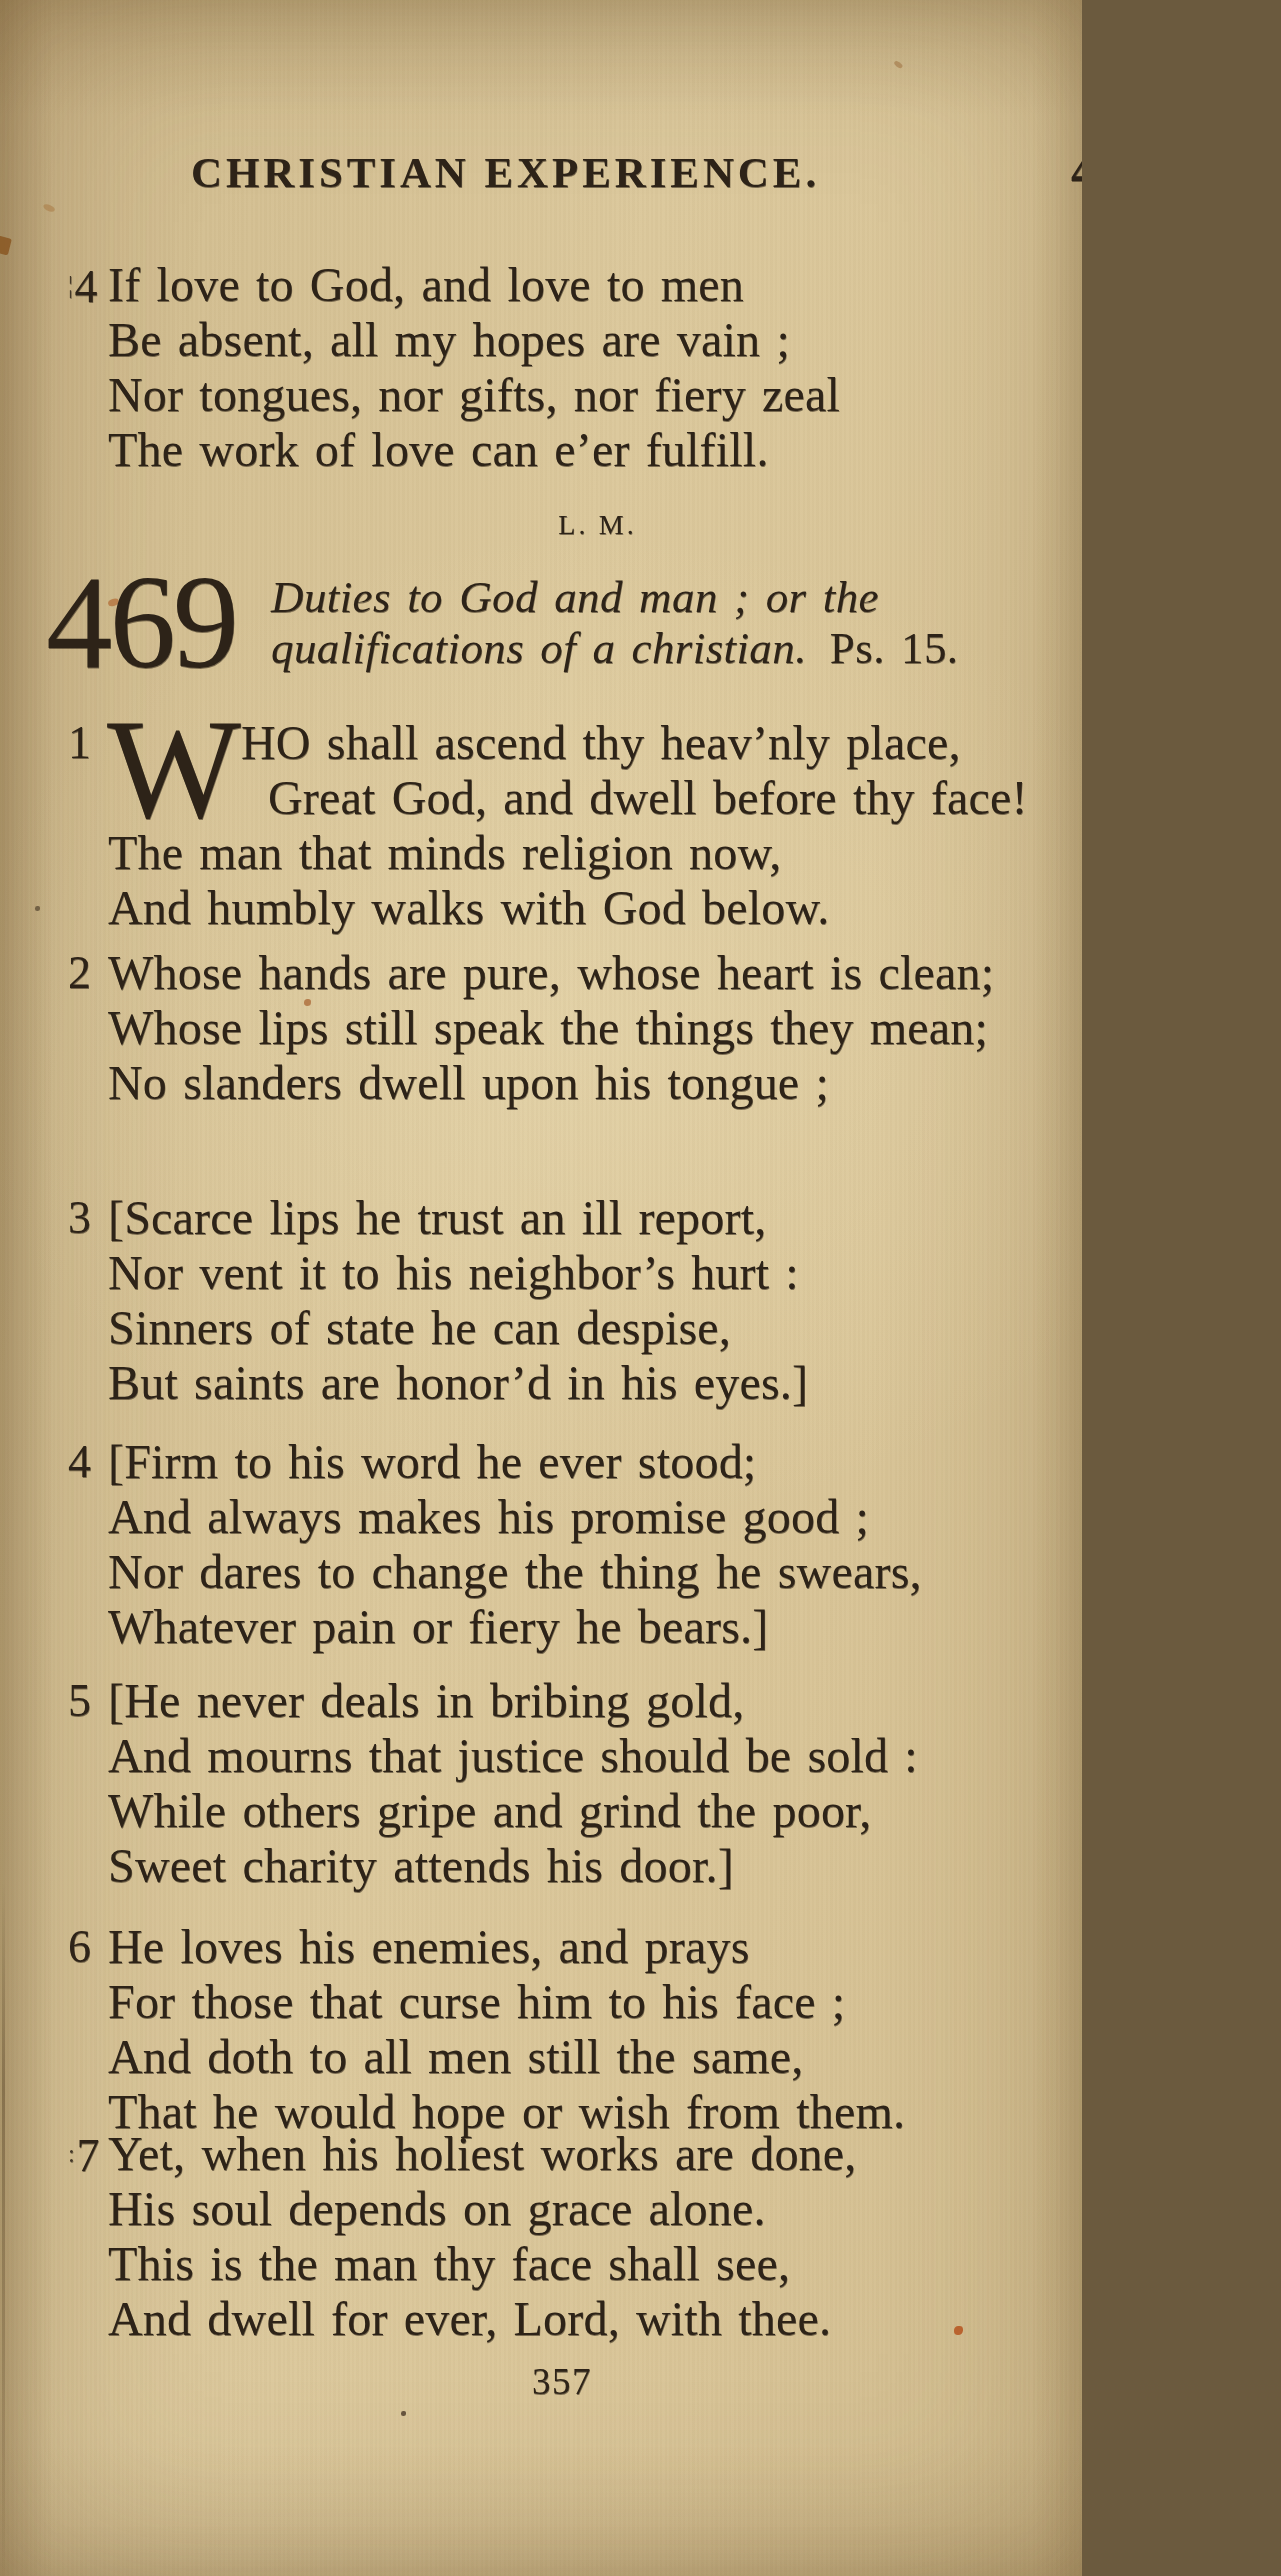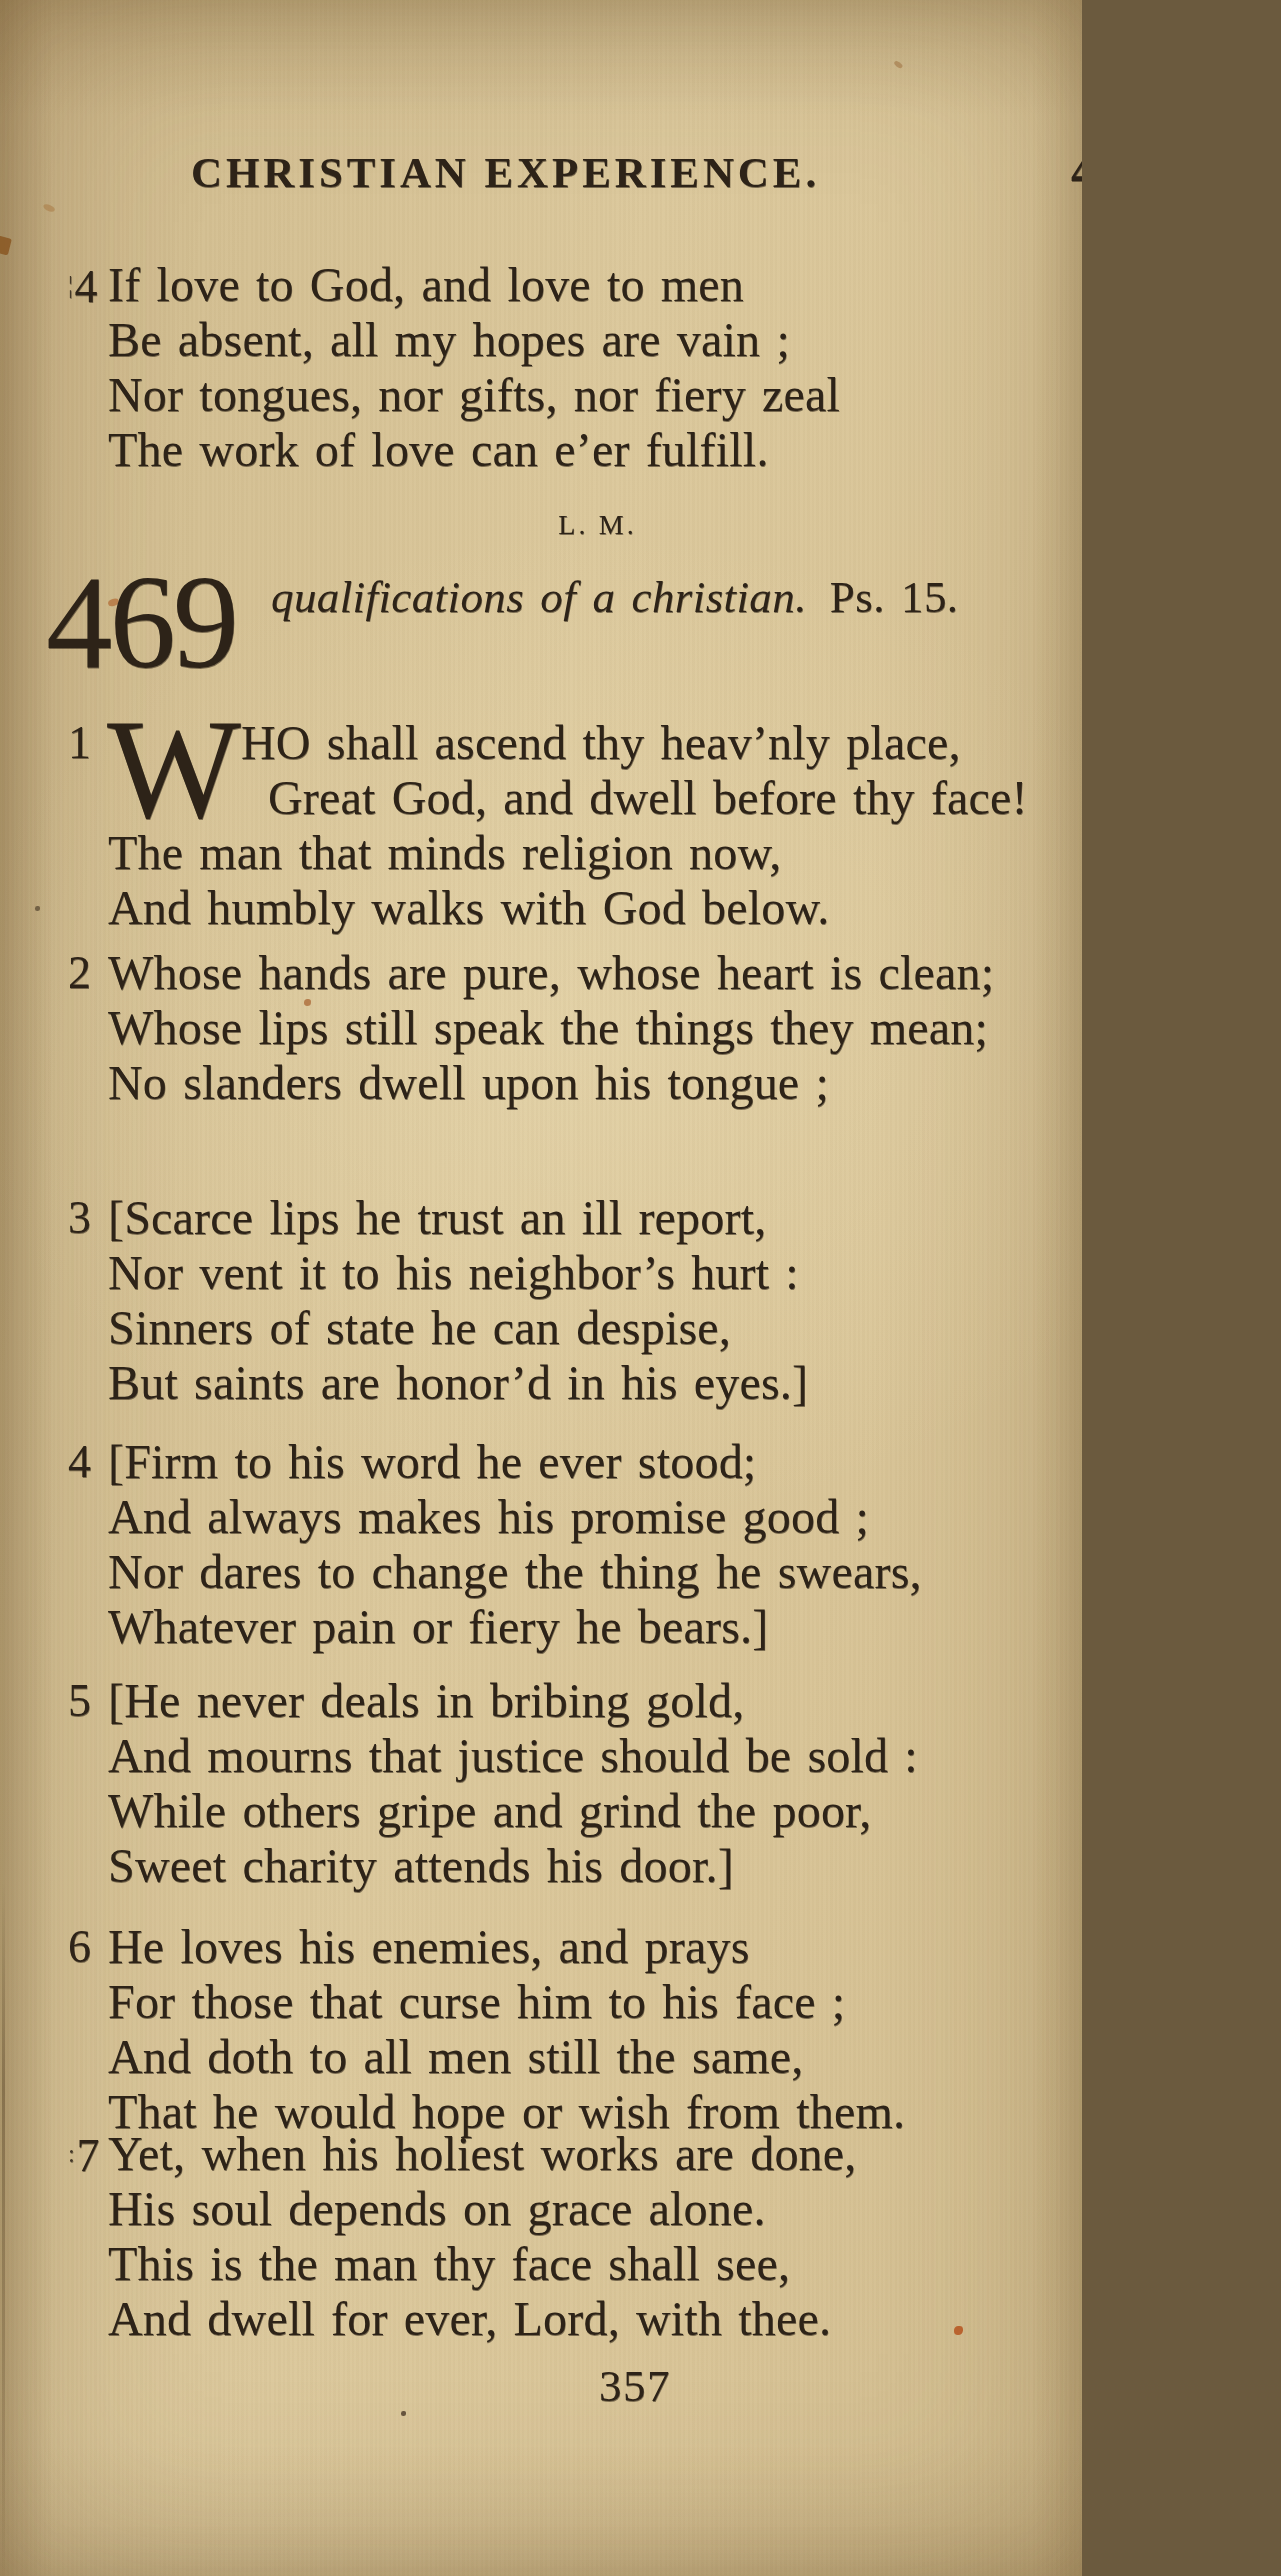--- a/index.html
+++ b/index.html
@@ -45,21 +45,21 @@
   .hymn-title{position:absolute;left:225px;top:0;}
   .title-line{font-size:45px;line-height:51px;white-space:nowrap;font-style:italic;letter-spacing:0.4px;word-spacing:4.6px;}
   .title-ref{font-style:normal;margin-left:23px;}
 
   
   .dropcap{position:absolute;left:39px;top:-17px;font-size:142px;line-height:142px;}
   .indent1{padding-left:133px;}
   .indent2{padding-left:160px;}
 
   
-  .folio{position:absolute;left:532px;top:2360px;width:139px;text-align:right;font-size:45px;letter-spacing:1.5px;}
+  .folio{position:absolute;left:532px;top:2360px;width:139px;text-align:left;font-size:37px;letter-spacing:1.5px;}
 
   
   .speck{position:absolute;border-radius:50% 40% 55% 45%;pointer-events:none;}
   .s1{left:43px;top:205px;width:11.6px;height:6.2px;background:#a97a44;opacity:.55;transform:rotate(28deg);}
   .s2{left:-3.9px;top:237px;width:14px;height:17px;background:#8a5722;opacity:.85;border-radius:2.3px;transform:rotate(14deg);}
   .s3{left:108px;top:599px;width:10.8px;height:7px;background:#b06a33;opacity:.7;transform:rotate(-12deg);}
   .s4{left:304px;top:999px;width:7px;height:7px;background:#a65f2c;opacity:.7;}
   .s5{left:954px;top:2326px;width:8.5px;height:8.5px;background:#b5541e;opacity:.85;}
   .s6{left:401px;top:2411px;width:4.6px;height:4.6px;background:#4a3828;opacity:.8;}
   .s7{left:894px;top:62px;width:8.5px;height:4.6px;background:#9a6a38;opacity:.5;transform:rotate(40deg);}
@@ -96,20 +96,21 @@
       <div class="line">Nor tongues, nor gifts, nor fiery zeal</div>
       <div class="line">The work of love can e’er fulfill.</div>
     </div>
   </section>
 
   <div class="meter">L. M.</div>
 
   <section class="hymn-head">
     <div class="hymn-number">469</div>
     <div class="hymn-title">
+      <div class="title-line">Duties to God and man ; or the</div>
       <div class="title-line"><span>qualifications of a christian.</span><span class="title-ref">Ps. 15.</span></div>
     </div>
   </section>
 
   <section class="verse" style="top:715px">
     <span class="vnum">1</span>
     <span class="dropcap">W</span>
     <div class="vbody">
       <div class="line indent1">HO shall ascend thy heav’nly place,</div>
       <div class="line indent2">Great God, and dwell before thy face!</div>

